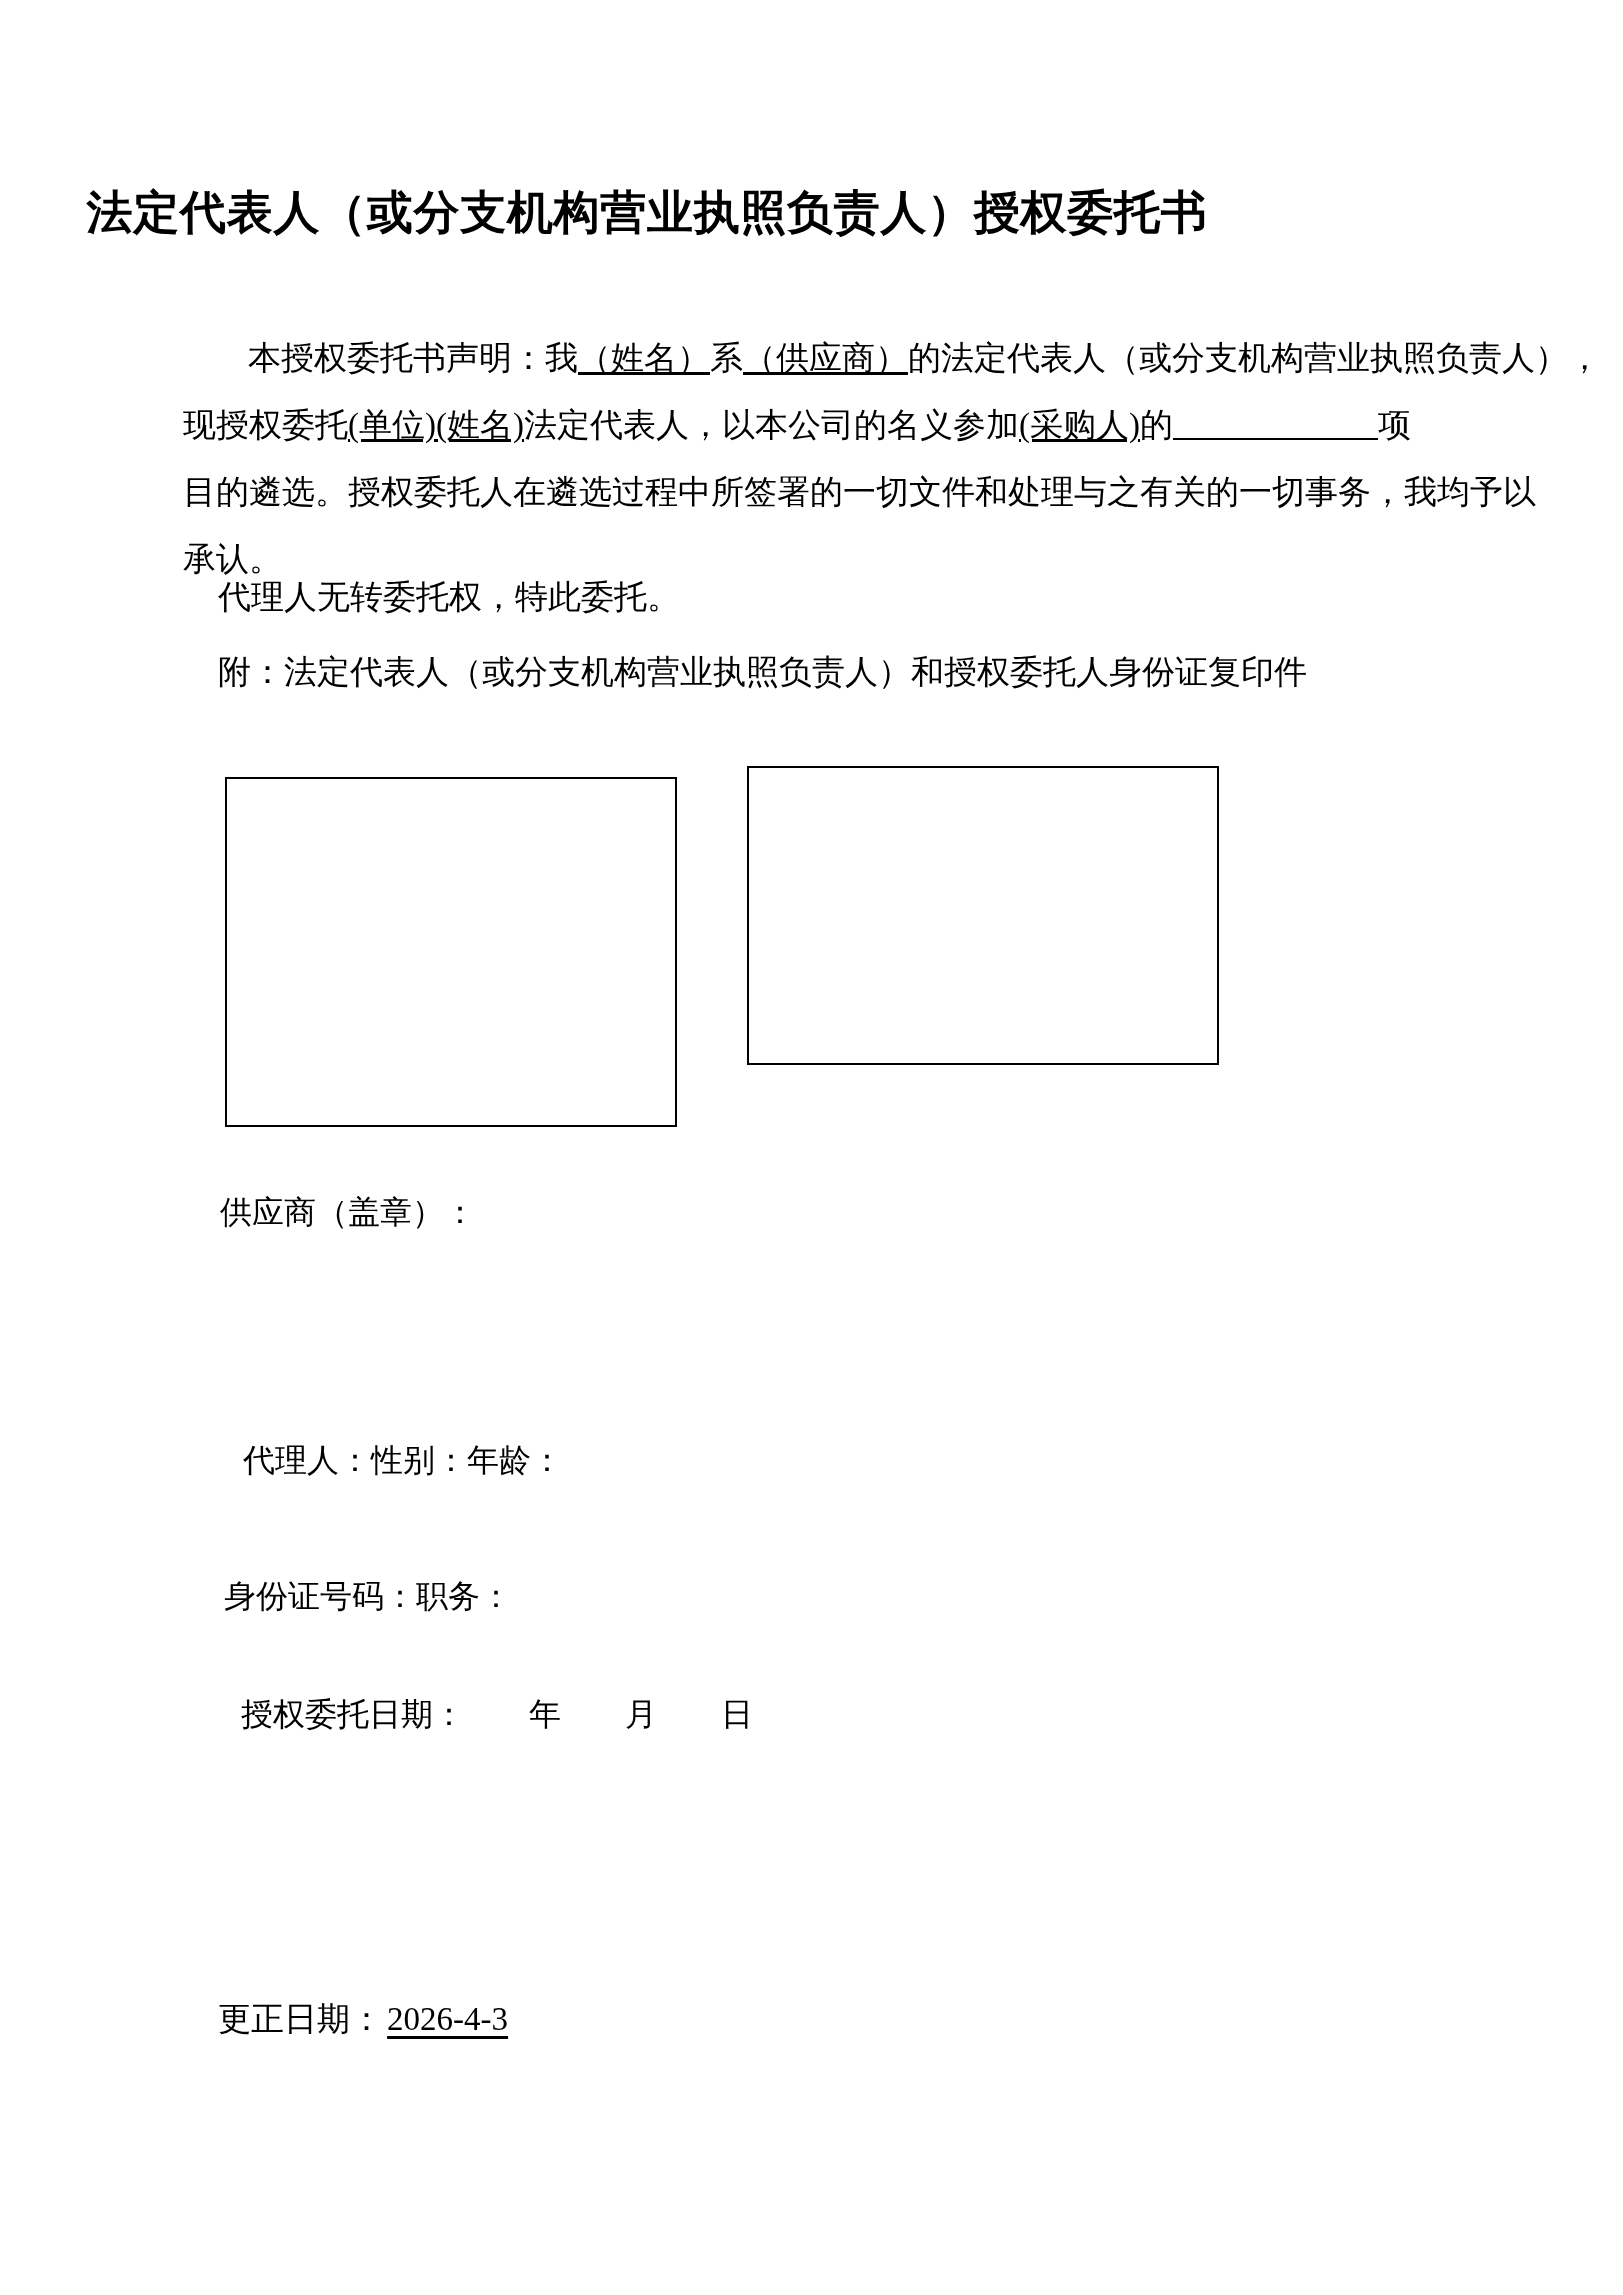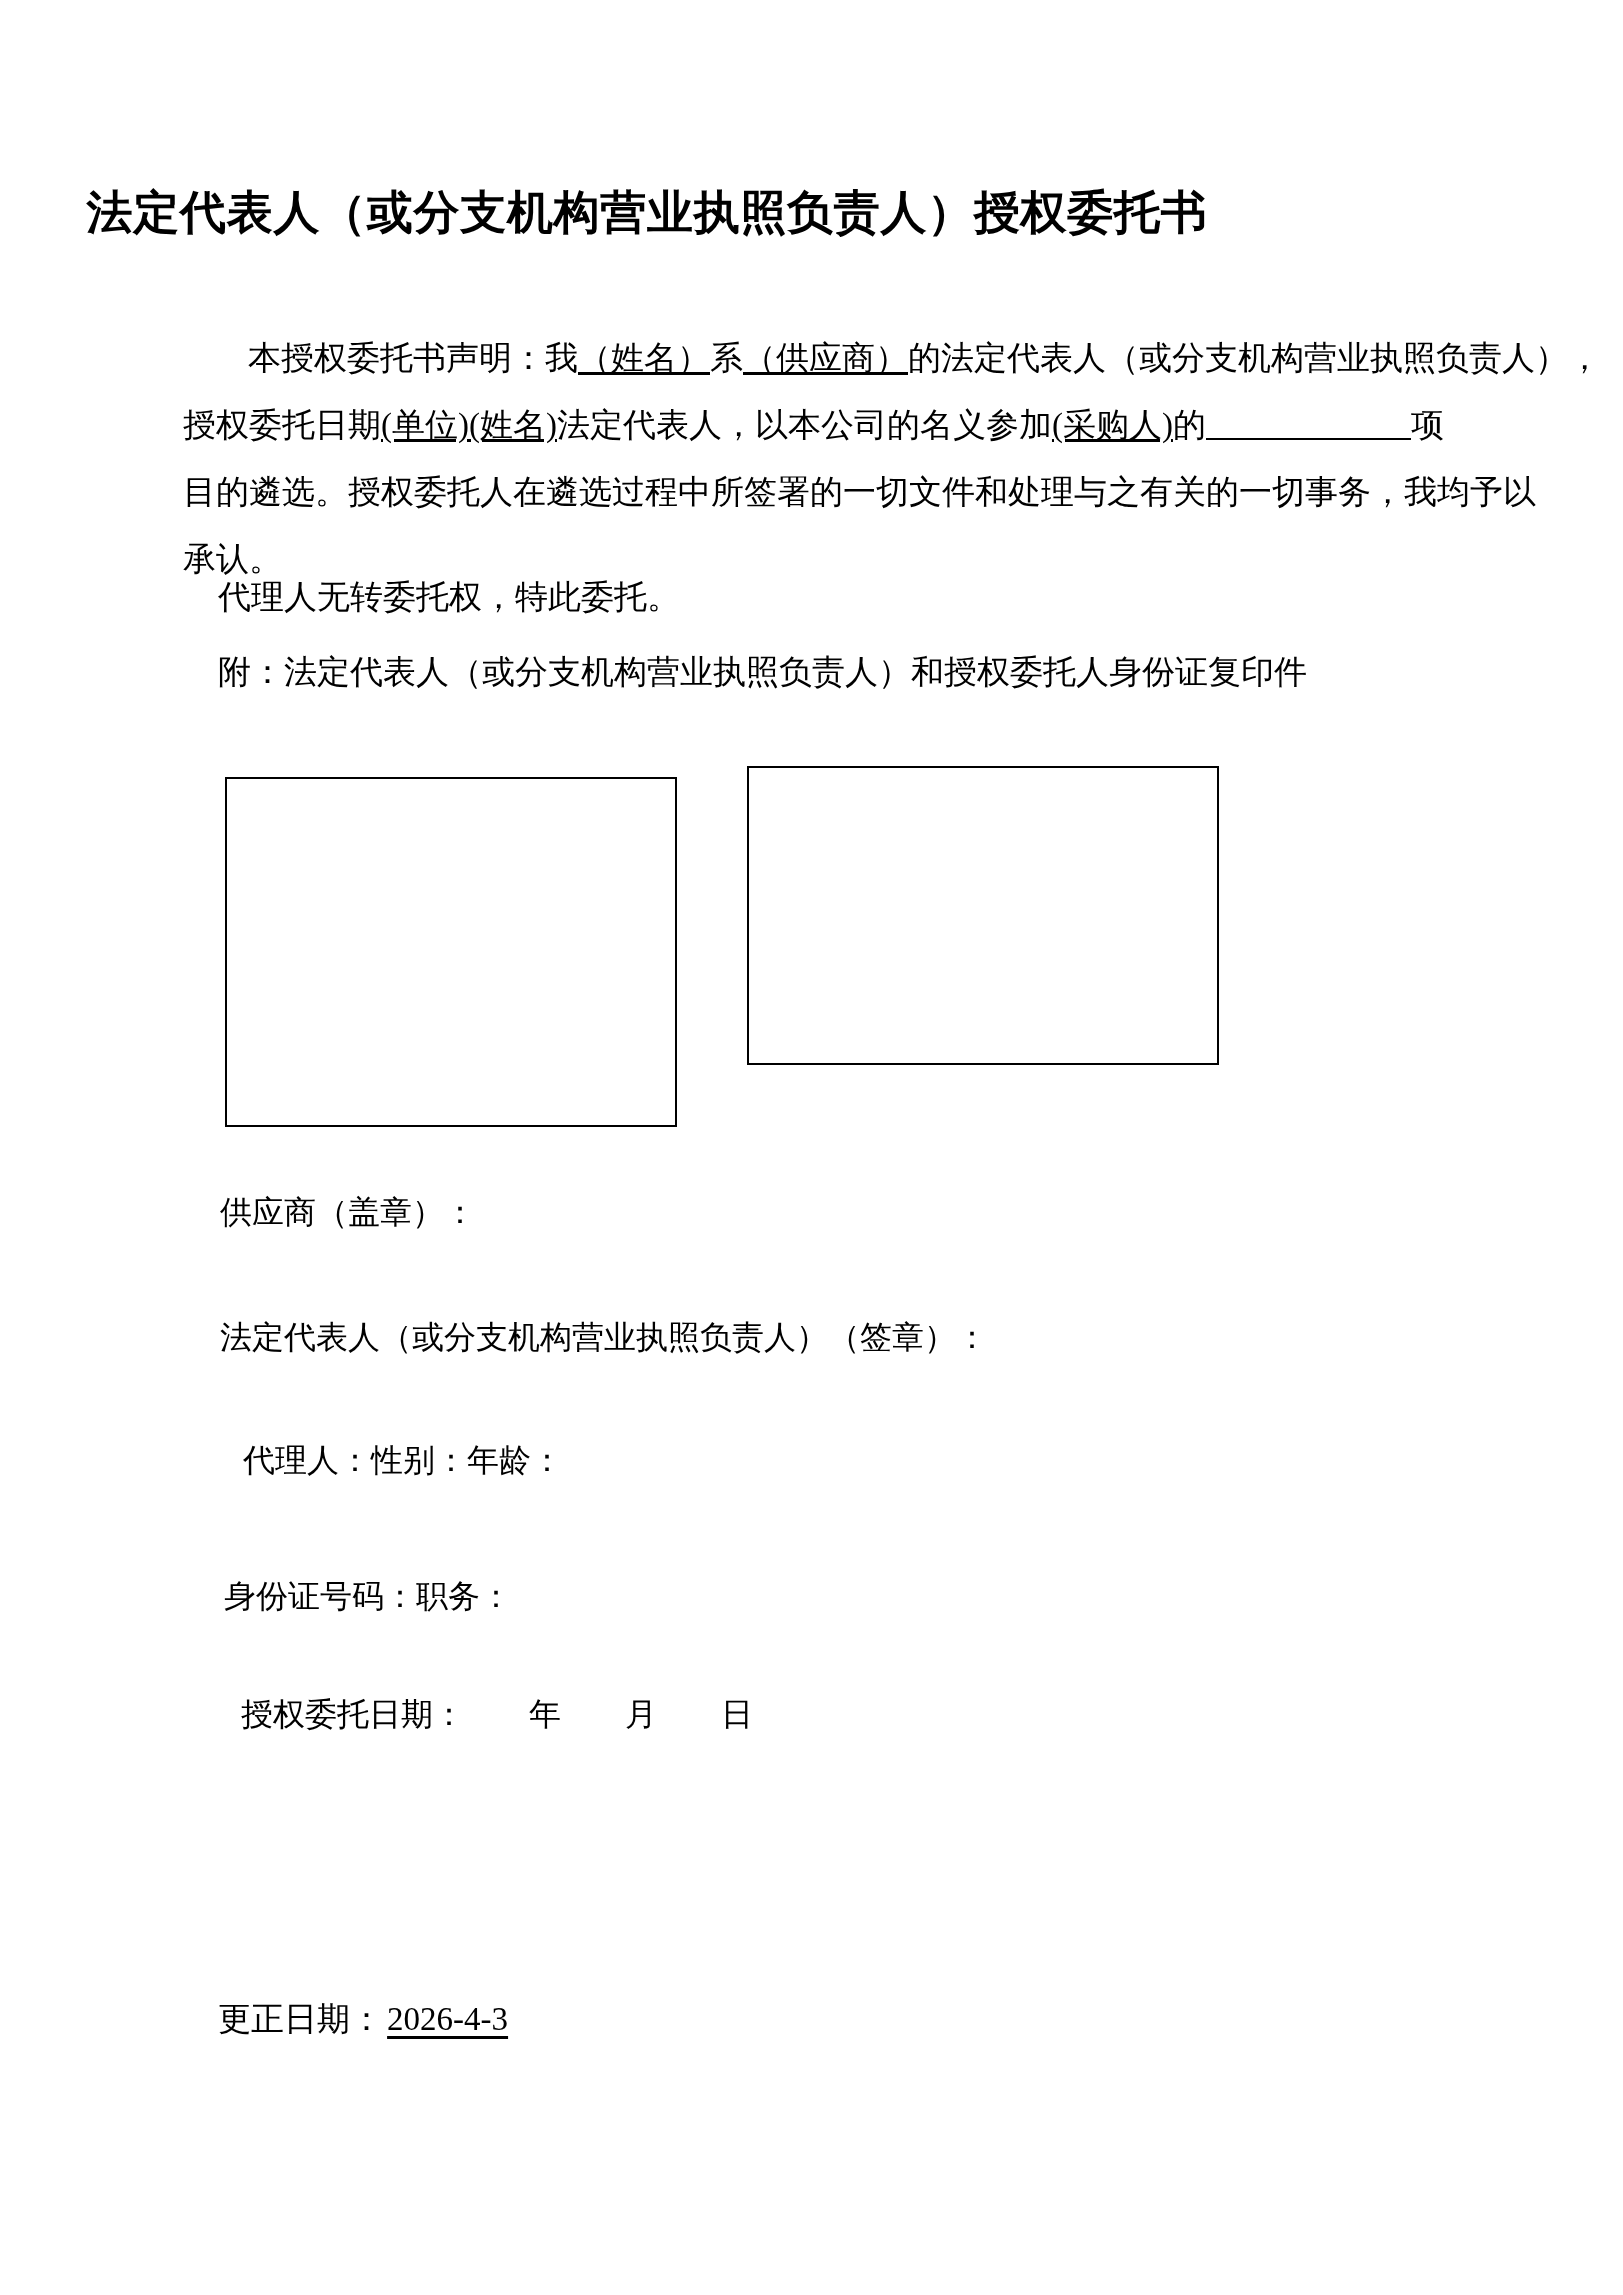--- a/index.html
+++ b/index.html
@@ -103,37 +103,36 @@
 <body>
 
 <div class="page">
 
   <div class="doc-title">法定代表人（或分支机构营业执照负责人）授权委托书</div>
 
   <div class="body-block">
 
     <div class="body-line indent-2"><span>本授权委托书声明：我</span><span class="u">（姓名）</span><span>系</span><span class="u">（供应商）</span><span>的法定代表人（或分支机构营业执照负责人），</span></div>
 
-    <div class="body-line"><span>授权委托日期</span><span class="u">(单位)(姓名)</span><span>法定代表人，以本公司的名义参加</span><span class="u">(采购人)</span><span>的</span><span class="blank-underline"></span><span>项</span></div>
+    <div class="body-line"><span>现授权委托</span><span class="u">(单位)(姓名)</span><span>法定代表人，以本公司的名义参加</span><span class="u">(采购人)</span><span>的</span><span class="blank-underline"></span><span>项</span></div>
 
     <div class="body-line">目的遴选。授权委托人在遴选过程中所签署的一切文件和处理与之有关的一切事务，我均予以</div>
 
     <div class="body-line">承认。</div>
   </div>
 
   <div class="stmt-line" style="left:218px; top:581px;">代理人无转委托权，特此委托。</div>
 
   <div class="stmt-line" style="left:218px; top:656px;">附：法定代表人（或分支机构营业执照负责人）和授权委托人身份证复印件</div>
 
   <div class="idbox" id="idbox-1"></div>
   <div class="idbox" id="idbox-2"></div>
 
   <div class="sig-line" style="left:220px; top:1196px;">供应商（盖章）：</div>
 
-  <div class="sig-line" style="left:220px; top:1321px;">法定代表人（或分支机构营业执照负责人）（签章）：</div>
 
   <div class="sig-line" style="left:220px; top:1444px;margin-left:23px;">代理人：性别：年龄：</div>
 
   <div class="sig-line" style="left:224px; top:1580px;">身份证号码：职务：</div>
 
   <div class="sig-line" style="left:213px; top:1698px;margin-left:28px;">授权委托日期：　　年　　月　　日</div>
 
   <div class="revision"><span>更正日期：</span><span class="date-val">2026-4-3</span></div>
 
 </div>

